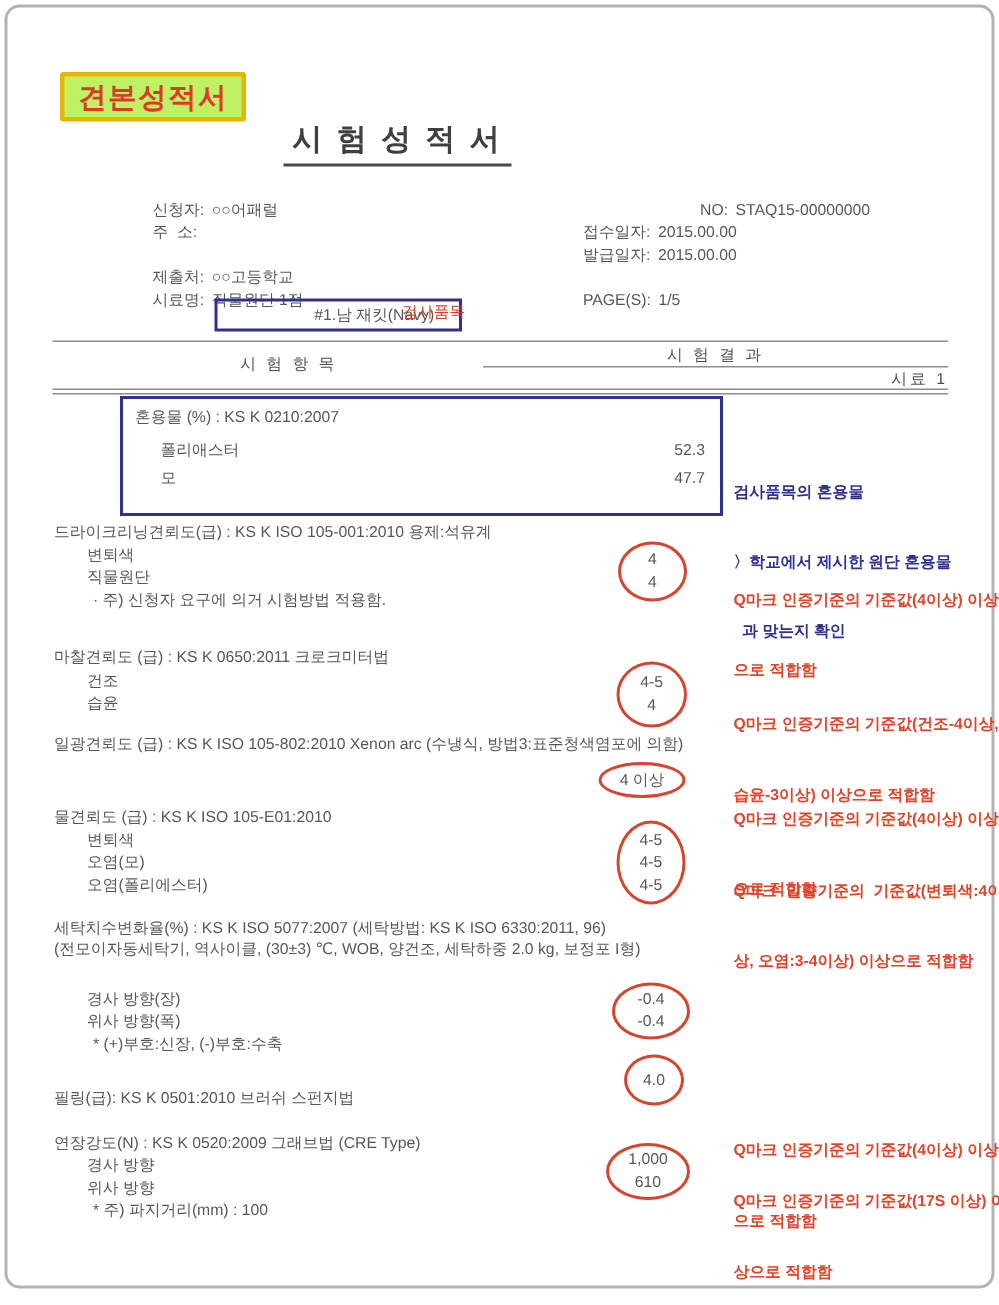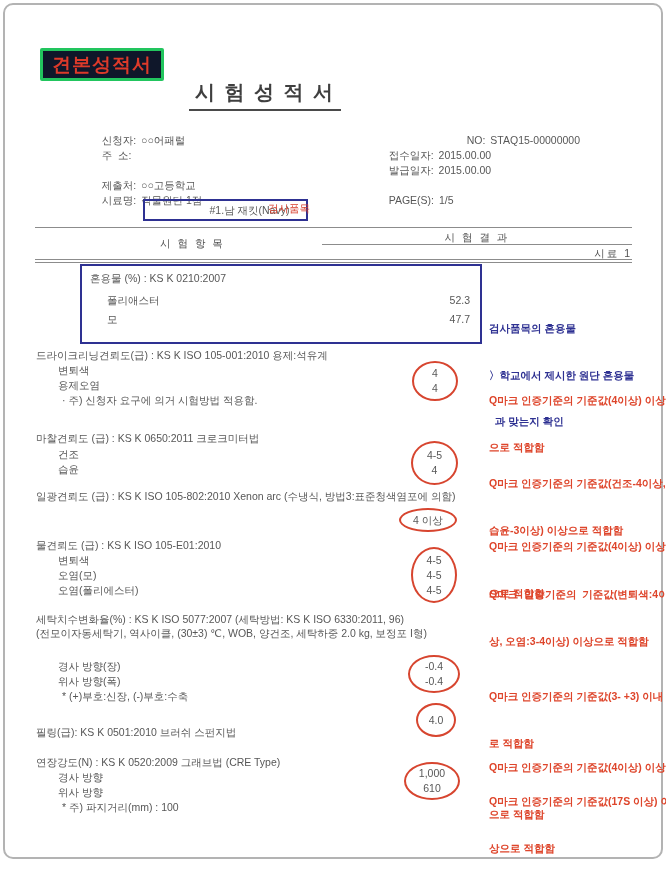--- a/index.html
+++ b/index.html
@@ -4,23 +4,23 @@
 <style>
   html,body{margin:0;padding:0;background:#fbfbfb;}
   .doc{position:relative;width:666px;height:870px;background:#ffffff;
        font-family:"Liberation Sans","DejaVu Sans",sans-serif;color:#575757;overflow:hidden;}
   .frame{position:absolute;left:3px;top:3px;right:3px;bottom:11px;
          border:2px solid #b3b3b3;border-radius:10px;}
   .abs{position:absolute;white-space:pre;}
   .t{font-size:10.5px;line-height:13px;}
   .lab{margin-right:5px;}
   .stamp{position:absolute;left:40px;top:48px;width:118px;height:27px;
-         border:3px solid #22c55e;color:#dd3a2a;font-weight:bold;font-size:19px;
+         border:3px solid #eab308;color:#dd3a2a;font-weight:bold;font-size:19px;
          display:flex;align-items:center;justify-content:center;border-radius:2px;
-         letter-spacing:1px;background:#0f172a;}
+         letter-spacing:1px;background:#bef264;}
   .doc-title-wrap{position:absolute;left:0;top:79px;width:530px;text-align:center;}
   .doc-title-wrap span{display:inline-block;font-size:20px;font-weight:bold;color:#3f3f3f;
          letter-spacing:2px;border-bottom:2px solid #4a4a4a;padding:0 6px 3px 6px;}
   .line{position:absolute;background:#8c8c8c;height:1px;}
   .navy{color:#2e3192;}
   .bluebox{position:absolute;border:2px solid #2e3192;background:transparent;}
   .rednote{position:absolute;color:#de452b;font-weight:bold;font-size:10.5px;
            line-height:15.5px;white-space:pre;}
   .circle{position:absolute;border:2px solid #d7452f;border-radius:50%;
           display:flex;flex-direction:column;align-items:center;justify-content:center;
@@ -89,21 +89,21 @@
     <div class="abs t vr" style="left:300px;top:47px;width:88px">47.7</div>
   </div>
   <div class="abs navy" style="left:489px;top:290px;font-weight:bold;font-size:10.5px;line-height:15.5px">
     <div>검사품목의 혼용물</div>
     <div>〉학교에서 제시한 원단 혼용물</div>
     <div>  과 맞는지 확인</div>
   </div>
 
   <div class="abs t" style="left:36px;top:349px">드라이크리닝견뢰도(급) : KS K ISO 105-001:2010 용제:석유계</div>
   <div class="abs t" style="left:58px;top:364px">변퇴색</div>
-  <div class="abs t" style="left:58px;top:379px">용제오염</div>
+  <div class="abs t" style="left:58px;top:379px">직물원단</div>
   <div class="abs t" style="left:62px;top:394px">· 주) 신청자 요구에 의거 시험방법 적용함.</div>
   <div class="circle" style="left:412px;top:361px;width:46px;height:40px">
     <div>4</div>
     <div>4</div>
   </div>
   <div class="rednote" style="left:489px;top:362px">
     <div>Q마크 인증기준의 기준값(4이상) 이상</div>
     <div>으로 적합함</div>
   </div>
 
@@ -144,24 +144,20 @@
 
   <div class="abs t" style="left:36px;top:613px">세탁치수변화율(%) : KS K ISO 5077:2007 (세탁방법: KS K ISO 6330:2011, 96)</div>
   <div class="abs t" style="left:36px;top:627px">(전모이자동세탁기, 역사이클, (30±3) ℃, WOB, 양건조, 세탁하중 2.0 kg, 보정포 I형)</div>
   <div class="abs t" style="left:58px;top:660px">경사 방향(장)</div>
   <div class="abs t" style="left:58px;top:675px">위사 방향(폭)</div>
   <div class="abs t" style="left:62px;top:690px">* (+)부호:신장, (-)부호:수축</div>
   <div class="circle" style="left:408px;top:655px;width:52px;height:38px">
     <div>-0.4</div>
     <div>-0.4</div>
   </div>
-  <div class="rednote" style="left:489px;top:658px">
-    <div>Q마크 인증기준의 기준값(3- +3) 이내</div>
-    <div>로 적합함</div>
-  </div>
 
   <div class="abs t" style="left:36px;top:726px">필링(급): KS K 0501:2010 브러쉬 스펀지법</div>
   <div class="circle" style="left:416px;top:703px;width:40px;height:34px">
     <div>4.0</div>
   </div>
   <div class="rednote" style="left:489px;top:729px">
     <div>Q마크 인증기준의 기준값(4이상) 이상</div>
     <div>으로 적합함</div>
   </div>
 

